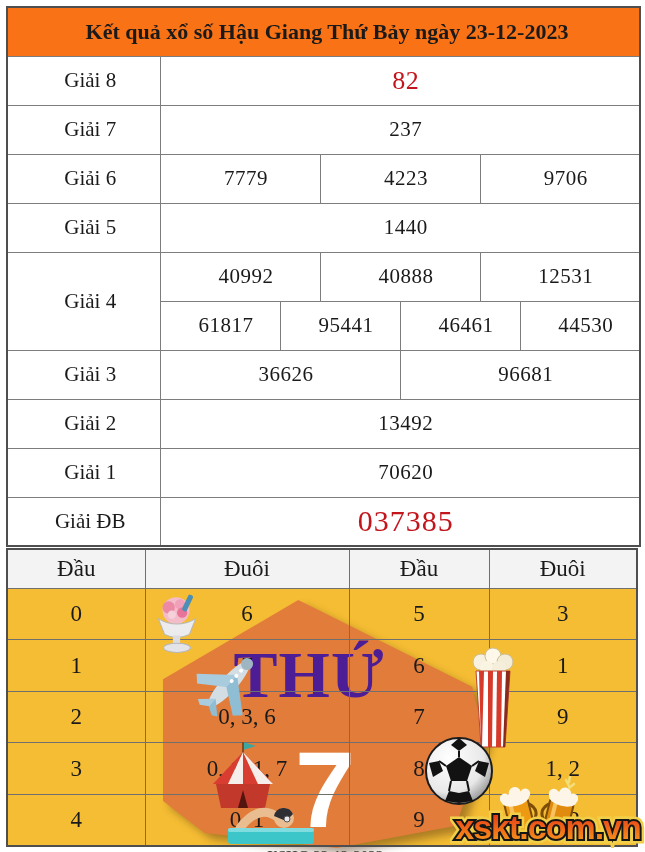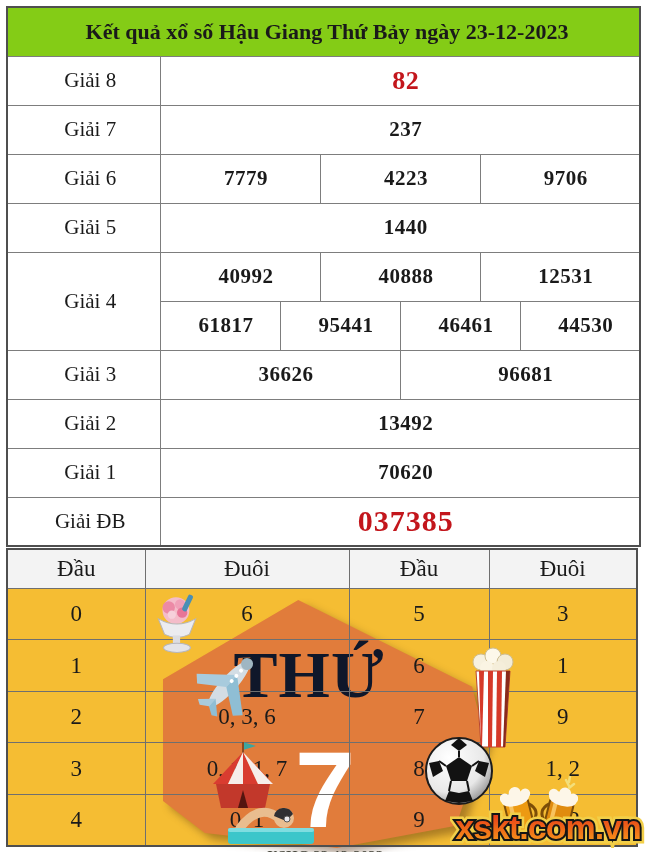--- a/index.html
+++ b/index.html
@@ -10,46 +10,46 @@
   }
 
   
   table.results {
     position:absolute; left:6px; top:6px; width:633px;
     border-collapse:collapse; table-layout:fixed;
     border:2px solid #4f4f4f;
   }
   table.results td { border:1px solid #7d7d7d; text-align:center; vertical-align:middle; }
   td.title-cell {
-    height:37px; background:#84cc16; text-align:left; padding-left:7px;
+    height:37px; background:#f97316; text-align:left; padding-left:7px;
     font-weight:bold; font-size:22px;
   }
   td.lbl { font-size:21px; font-weight:normal;padding-left:13px; }
-  td.val { font-size:21px; font-weight:bold; letter-spacing:.5px;padding-left:12px; }
+  td.val { font-size:21px; font-weight:normal; letter-spacing:.5px;padding-left:12px; }
   tr.r-g8 td { height:52px; }
   table.results tr td { height:49px; }
   td.red { color:#c3161c; }
   td.val-g8 { font-size:26px; }
   td.val-db { font-size:30px; letter-spacing:1px; }
 
   
   .ht-wrap {
     position:absolute; left:6px; top:548px; width:630px; height:299px;
     background:#f5bd33;
   }
   .hex-shadow { position:absolute; left:157px; top:52px; width:322px; height:248px;
     filter:drop-shadow(7px 6px 4px rgba(82,47,16,.45)); z-index:1; }
   .hex {
     position:absolute; inset:0; background:#e17c3b;
     clip-path:polygon(42% 0%, 96% 35%, 100% 56%, 91% 91%, 54% 100%, 13% 94%, 0% 81%, 0% 32%);
   }
   .hex .thu {
     position:absolute; top:42px; left:0; width:292px; text-align:center;
     font-family:"Liberation Serif","DejaVu Serif",serif;
-    font-weight:bold; font-size:66px; line-height:1; color:#0f172a; letter-spacing:1px;
+    font-weight:bold; font-size:66px; line-height:1; color:#4c1d95; letter-spacing:1px;
   }
   .hex .seven {
     position:absolute; top:136px; left:104px; width:116px; text-align:center;
     font-family:"Liberation Sans","DejaVu Sans",sans-serif;
     font-weight:bold; font-size:108px; line-height:1; color:#ffffff;
   }
   table.headtail {
     position:relative; z-index:2; width:630px; height:299px;
     border-collapse:collapse; table-layout:fixed;
     border:2px solid #4f4f4f;

